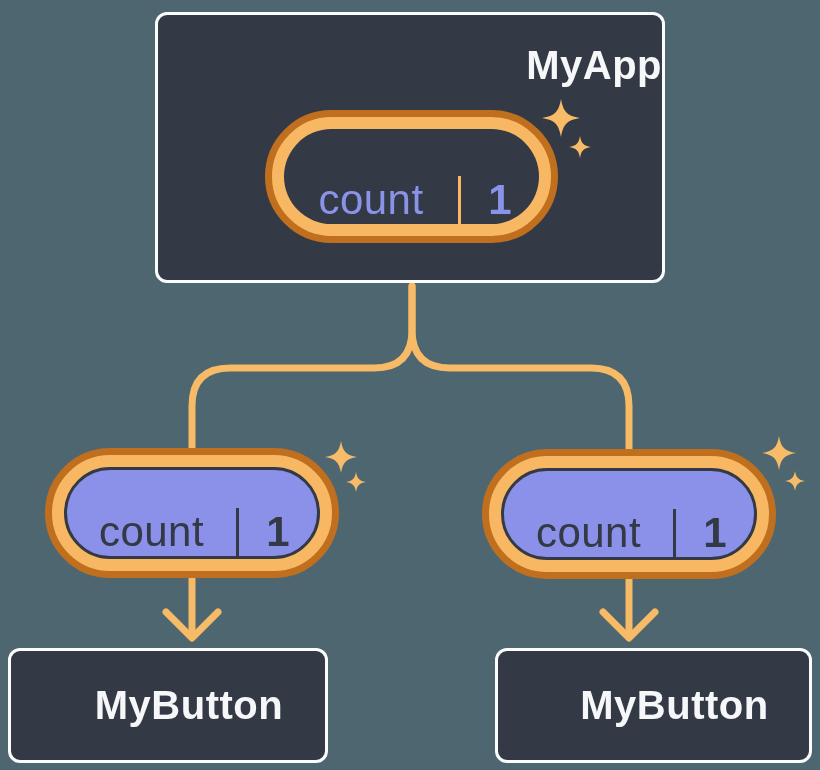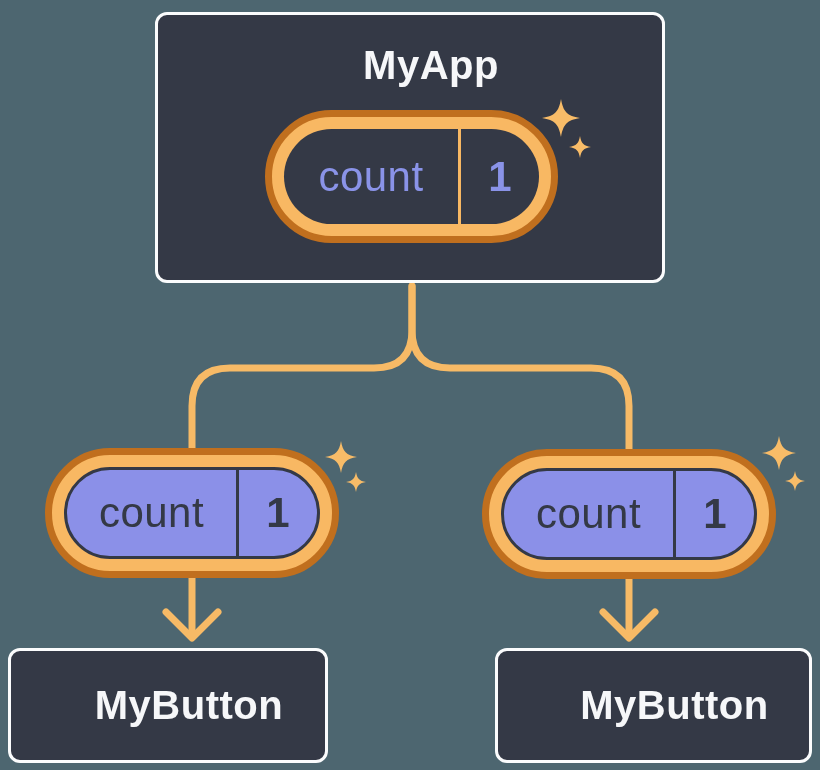--- a/index.html
+++ b/index.html
@@ -33,21 +33,21 @@
     background: #343946;
     border: 3px solid #FBFCFD;
     border-radius: 12px;
     z-index: 2;
   }
   .node-title {
     color: #F6F7F9;
     font-size: 40px;
     font-weight: 600;
     letter-spacing: 0.5px;
-    text-align: center;
+    text-align: right;
     margin-left: 42px;
   }
   .node-root { left: 155px; top: 12px; width: 510px; height: 271px; }
   .node-root .node-title { margin-top: 28px; }
   .node-leaf {
     display: flex;
     align-items: center;
     justify-content: center;
   }
   .node-leaf-left  { left: 8px;   top: 648px; width: 320px; height: 115px; }
@@ -61,20 +61,21 @@
     border-radius: 999px;
     padding: 12px;
     display: flex;
     z-index: 3;
   }
   .pill-body {
     flex: 1;
     display: flex;
     border-radius: 999px;
     overflow: hidden;
+    align-items: flex-end;
   }
   .pill-state { left: 107px; top: 95px; width: 293px; height: 133px; }
   .pill-state .pill-body { background: #343946; color: #8A93E8; }
   .pill-props .pill-body { background: #8B90E8; color: #343946; border: 3px solid #343946; }
   .pill-props-left  { left: 45px;  top: 448px; width: 294px; height: 130px; }
   .pill-props-right { left: 482px; top: 449px; width: 294px; height: 130px; }
   .pill-label {
     flex: 1;
     display: flex;
     align-items: center;

